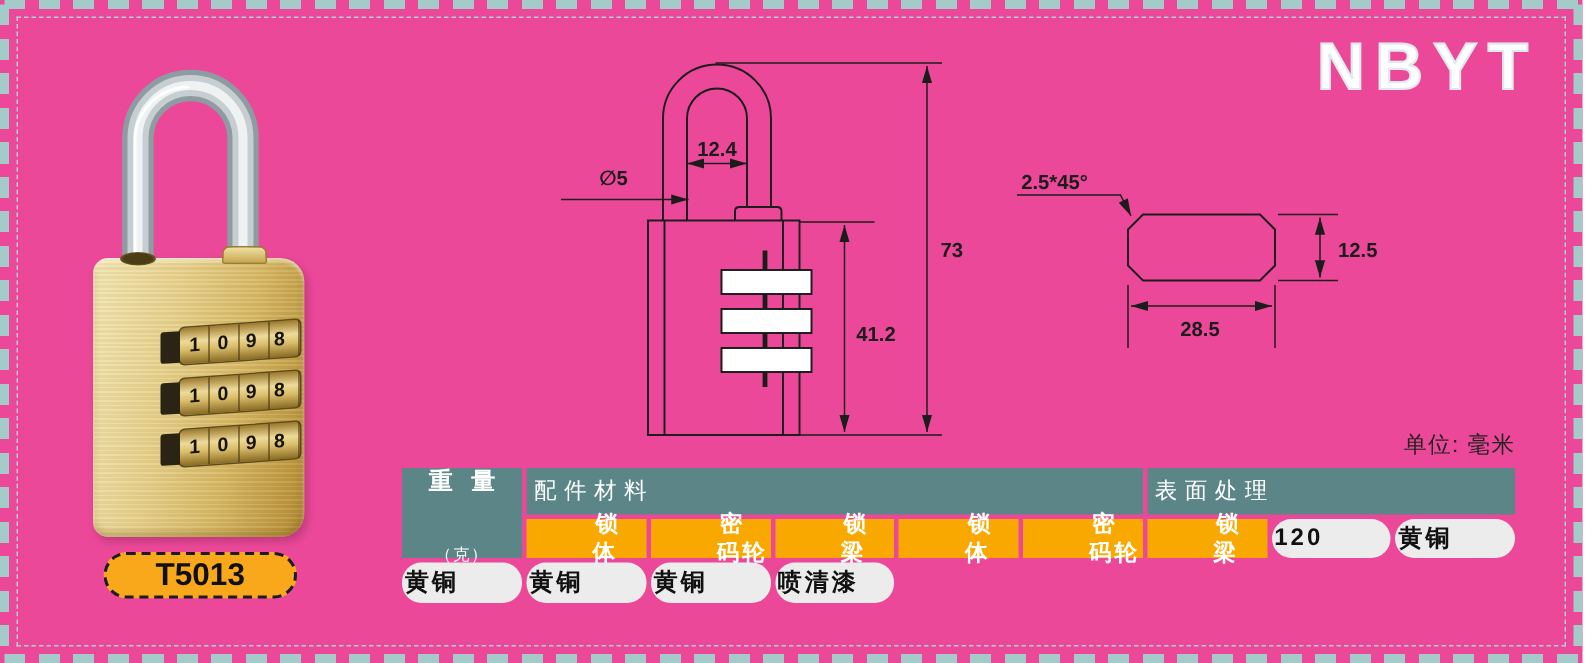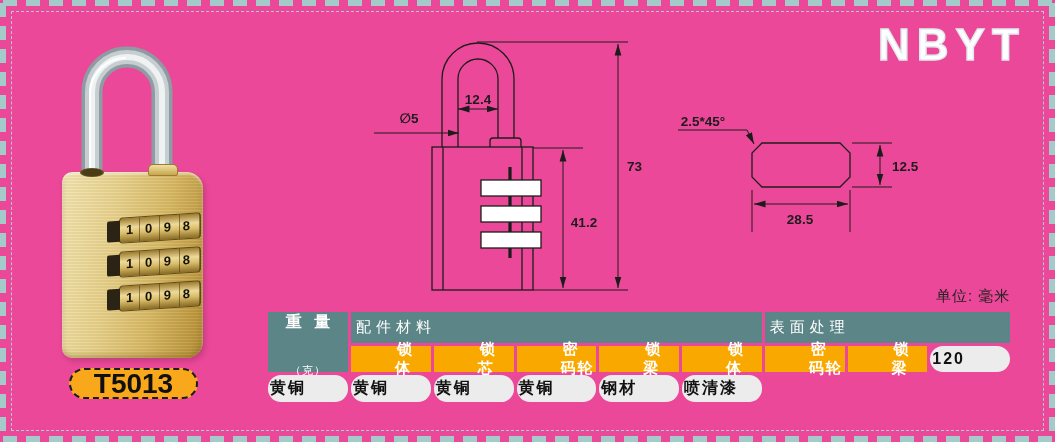--- a/index.html
+++ b/index.html
@@ -52,21 +52,21 @@
     color:#161308; letter-spacing:4px; line-height:24px;
     background:repeating-linear-gradient(90deg, transparent 0 19px, rgba(70,52,12,.55) 19px 20px);
   }
   .dial1 { top:175px; } .dial2 { top:209px; } .dial3 { top:243px; }
 
   
   .badge {
     position:absolute; left:69px; top:368px; width:129px; height:31px;
     background:#f9a81c; border:2px dashed #1c1c1c; border-radius:16px;
     display:flex; align-items:center; justify-content:center;
-    font-size:28px; font-weight:bold; color:#101010;
+    font-size:21px; font-weight:bold; color:#101010;
   }
 
   
   .drawing-svg { position:absolute; left:0; top:0; }
   .dim-text { font-size:13.5px; font-weight:bold; fill:#1c1c1c; }
 
   
   .units-note { position:absolute; left:936px; top:287px; font-size:15px; color:#222; letter-spacing:1px; }
 
   
@@ -188,29 +188,27 @@
       <span class="weight-unit">（克）</span>
     </div>
     <div class="cell teal group2">
       <span class="group-label">表面处理</span>
     </div>
     <div class="cell teal group1">
       <span class="group-label">配件材料</span>
     </div>
 
     <div class="cell orange col-head">锁体</div>
-    <div class="cell orange col-head">锁芯</div>
     <div class="cell orange col-head">密码轮</div>
     <div class="cell orange col-head">锁梁</div>
     <div class="cell orange col-head">锁体</div>
     <div class="cell orange col-head">密码轮</div>
     <div class="cell orange col-head">锁梁</div>
 
     <div class="cell gray data-cell">120</div>
     <div class="cell gray data-cell">黄铜</div>
     <div class="cell gray data-cell">黄铜</div>
     <div class="cell gray data-cell">黄铜</div>
     <div class="cell gray data-cell">黄铜</div>
-    <div class="cell gray data-cell">钢材</div>
     <div class="cell gray data-cell">喷清漆</div>
   </div>
 
 </div>
 
 </body></html>

